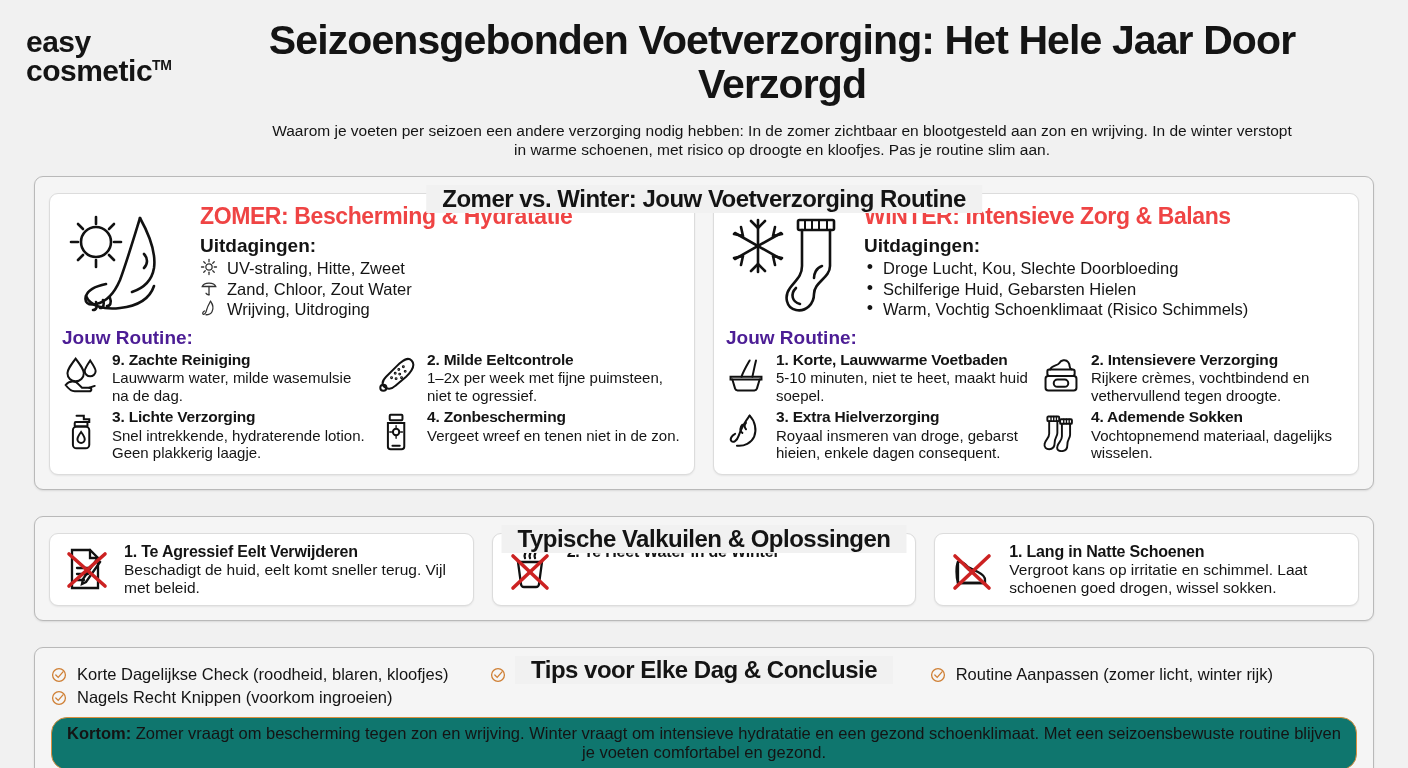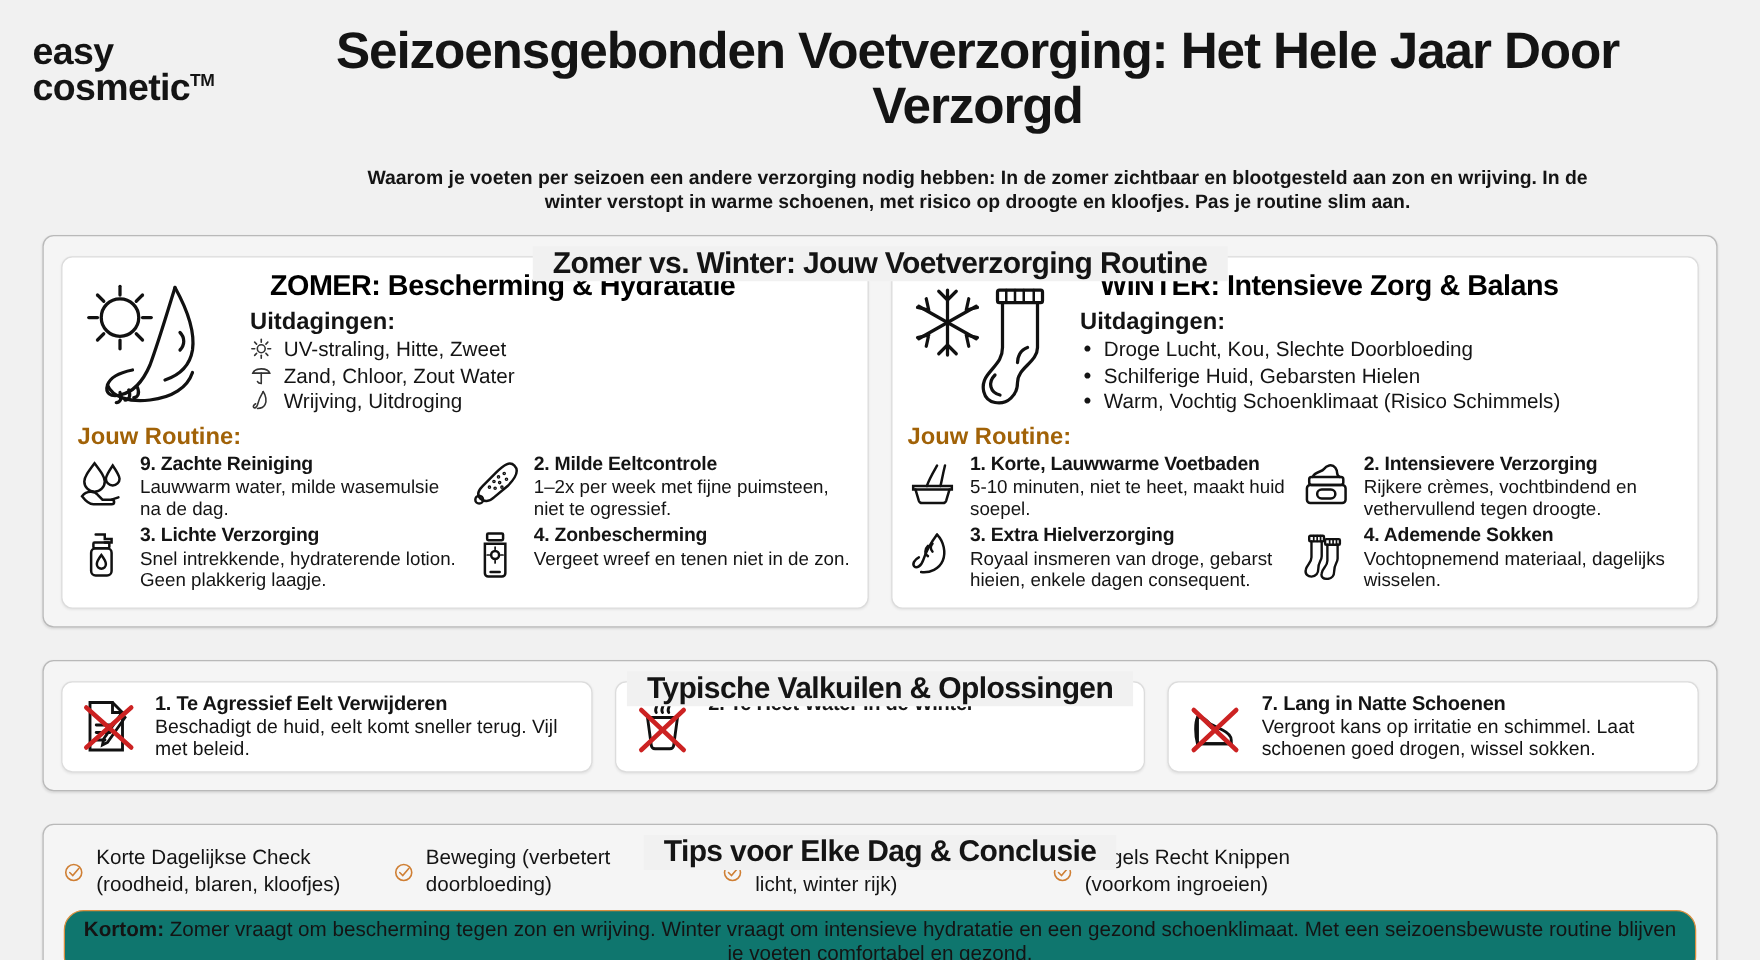--- a/index.html
+++ b/index.html
@@ -13,21 +13,21 @@
   .page { position: relative; width: 1408px; height: 684px; padding: 0; }
 
   
   .header { display: flex; align-items: flex-start; padding: 18px 26px 0 26px; }
   .logo { width: 196px; flex: 0 0 196px; padding-top: 10px; }
   .logo-l1 { font-size: 30px; font-weight: 700; line-height: 0.95; letter-spacing: -0.5px; }
   .logo-l2 { font-size: 30px; font-weight: 700; line-height: 0.95; letter-spacing: -0.5px; }
   .logo-l2 sup { font-size: 14px; font-weight: 700; vertical-align: super; }
   .head-text { flex: 1; text-align: center; padding-right: 40px; }
   .title { font-size: 41px; font-weight: 700; letter-spacing: -0.9px; line-height: 1.08; }
-  .subtitle { font-size: 15.5px; line-height: 1.28; margin-top: 26px; padding: 0 48px; font-weight: bold; }
+  .subtitle { font-size: 15.5px; line-height: 1.28; margin-top: 14px; padding: 0 48px; }
 
   
   .section {
     position: relative;
     margin: 0 34px;
     border: 1px solid #b9b9b9;
     border-radius: 9px;
     background: #f5f5f5;
     box-shadow: 0 1px 2px rgba(0,0,0,.10);
   }
@@ -39,48 +39,48 @@
 
   
   .seasons { display: flex; gap: 18px; padding: 16px 14px 14px 14px; }
   .season-card {
     flex: 1; background: #fff; border: 1px solid #dcdcdc; border-radius: 9px;
     padding: 10px 12px 12px 12px; box-shadow: 0 1px 2px rgba(0,0,0,.07);
   }
   .season-top { display: flex; gap: 10px; }
   .season-icon { flex: 0 0 128px; display:flex; align-items:center; justify-content:center; padding-top:4px;}
   .season-body { flex: 1; }
-  .season-heading { font-size: 23px; font-weight: 700; color: #000000; letter-spacing: -0.4px; line-height: 1.1; margin-left: 16px; }
+  .season-heading { font-size: 23px; font-weight: 700; color: #ef4444; letter-spacing: -0.4px; line-height: 1.1; }
   .chal-label { font-size: 19px; font-weight: 700; margin-top: 6px; }
   .chal-list { list-style: none; margin-top: 1px; }
   .chal-list li { font-size: 16.5px; line-height: 1.22; display: flex; gap: 7px; align-items: flex-start; }
   .chal-mark { flex: 0 0 auto; width: 20px; text-align: center; }
   .chal-mark.bullet { width: 12px; font-size: 18px; line-height: 1.1; }
-  .routine-label { font-size: 19px; font-weight: 700; color: #a16207; margin: 8px 0 2px 0; }
+  .routine-label { font-size: 19px; font-weight: 700; color: #4c1d95; margin: 8px 0 2px 0; }
   .routine-grid { display: grid; grid-template-columns: 1fr 1fr; gap: 4px 10px; }
   .routine-item { display: flex; gap: 8px; align-items: flex-start; }
   .ri-icon { flex: 0 0 42px; padding-top: 4px; }
   .ri-text { flex: 1; min-width: 0; }
   .ri-title { font-size: 15.5px; font-weight: 700; line-height: 1.18; letter-spacing: -0.2px; }
   .ri-desc { font-size: 15px; line-height: 1.17; }
 
   
   .pitfalls { display: flex; gap: 18px; padding: 16px 14px 14px 14px; }
   .pitfall-card {
     flex: 1; background: #fff; border: 1px solid #dcdcdc; border-radius: 9px;
     padding: 8px 10px; display: flex; gap: 8px; align-items: flex-start;
     box-shadow: 0 1px 2px rgba(0,0,0,.07);
   }
   .pf-icon { flex: 0 0 56px; padding-top: 2px; }
   .pf-title { font-size: 16px; font-weight: 700; line-height: 1.2; letter-spacing: -0.2px;}
   .pf-desc { font-size: 15.5px; line-height: 1.17; }
 
   
   .tips-body { padding: 16px 16px 12px 16px; }
-  .tips-grid { display: grid; grid-template-columns: 1fr 1fr 1fr 1fr 1fr; gap: 1px 12px; }
+  .tips-grid { display: grid; grid-template-columns: 1fr 1fr 1fr; gap: 1px 12px; }
   .tip { display: flex; gap: 8px; align-items: center; font-size: 16.5px; line-height: 1.32; }
   .tip-check { flex: 0 0 18px; color: #cf7f34; }
   .conclusion {
     margin-top: 8px; border: 1px solid #d98f3f; border-radius: 16px;
     background: #0f766e; padding: 6px 14px; text-align: center;
     font-size: 16.5px; line-height: 1.2;
   }
   .conclusion b { font-weight: 700; }
   svg { display: block; }
 </style>
@@ -414,21 +414,21 @@
                 <path d="M25 25 l4 4"></path>
                 <path d="M13 18 c-2 4 -2 14 0 21"></path>
               </g>
             <g stroke="#cc2222" stroke-width="3.6">
                 <line x1="10" y1="12" x2="44" y2="44"></line>
                 <line x1="44" y1="12" x2="10" y2="44"></line>
               </g>
           </svg>
         </div>
         <div>
-          <div class="pf-title">7. Lang in Natte Schoenen</div>
+          <div class="pf-title">1. Lang in Natte Schoenen</div>
           <div class="pf-desc">Vergroot kans op irritatie en schimmel. Laat schoenen goed drogen, wissel sokken.</div>
         </div>
       </div>
     </div>
   </div>
 
   <div class="section" style="margin-top:26px;">
     <div class="section-title">Tips voor Elke Dag &amp; Conclusie</div>
     <div class="tips-body">
       <div class="tips-grid">

